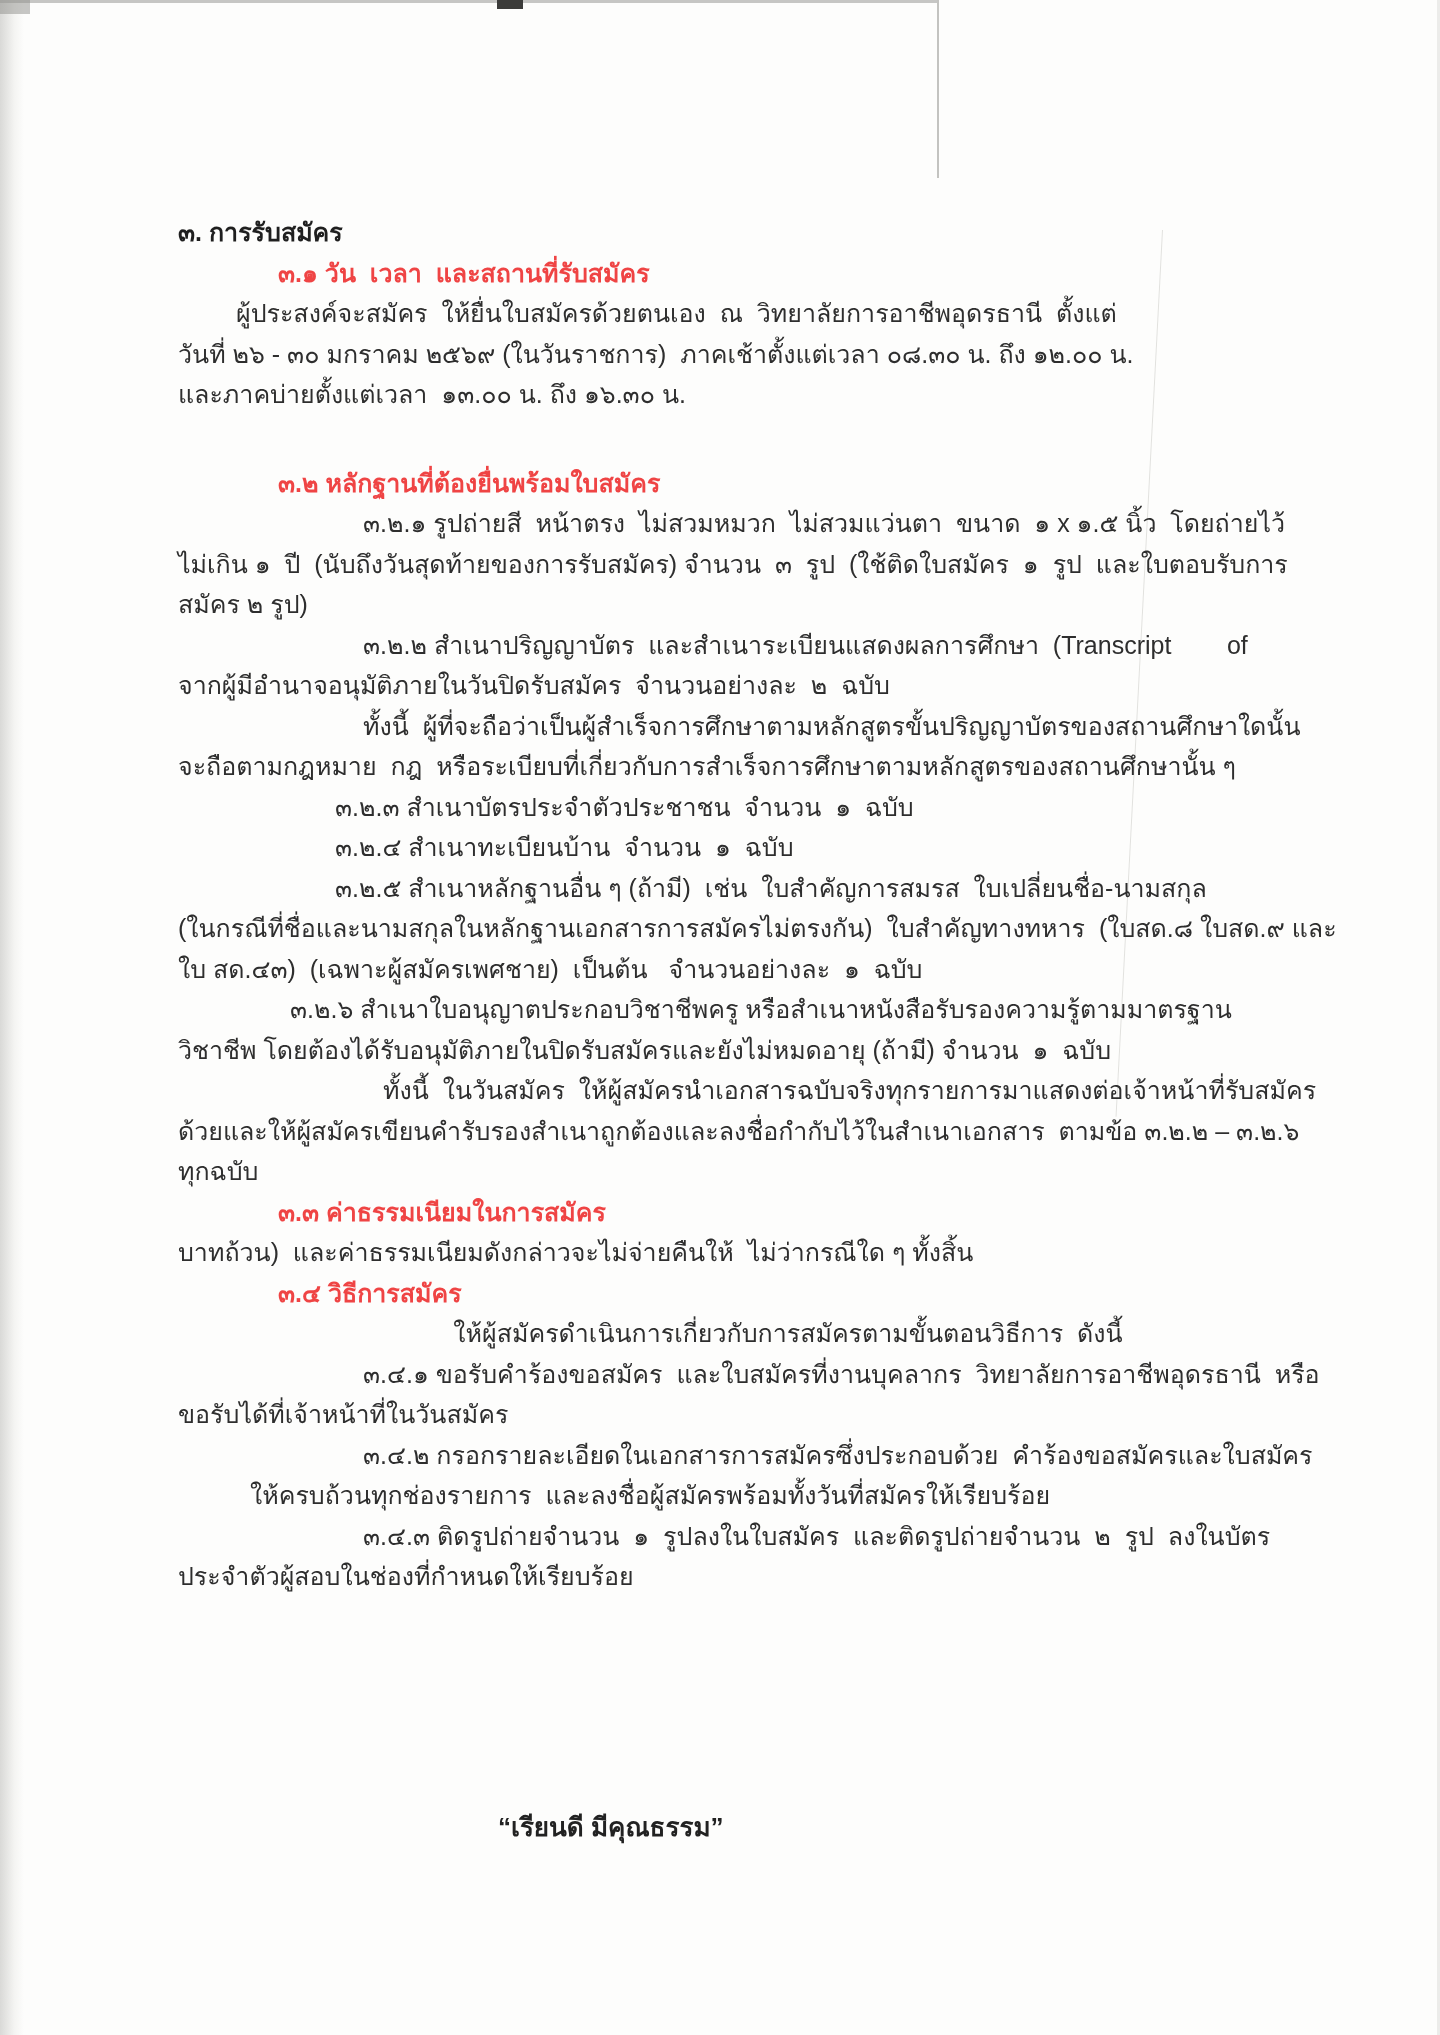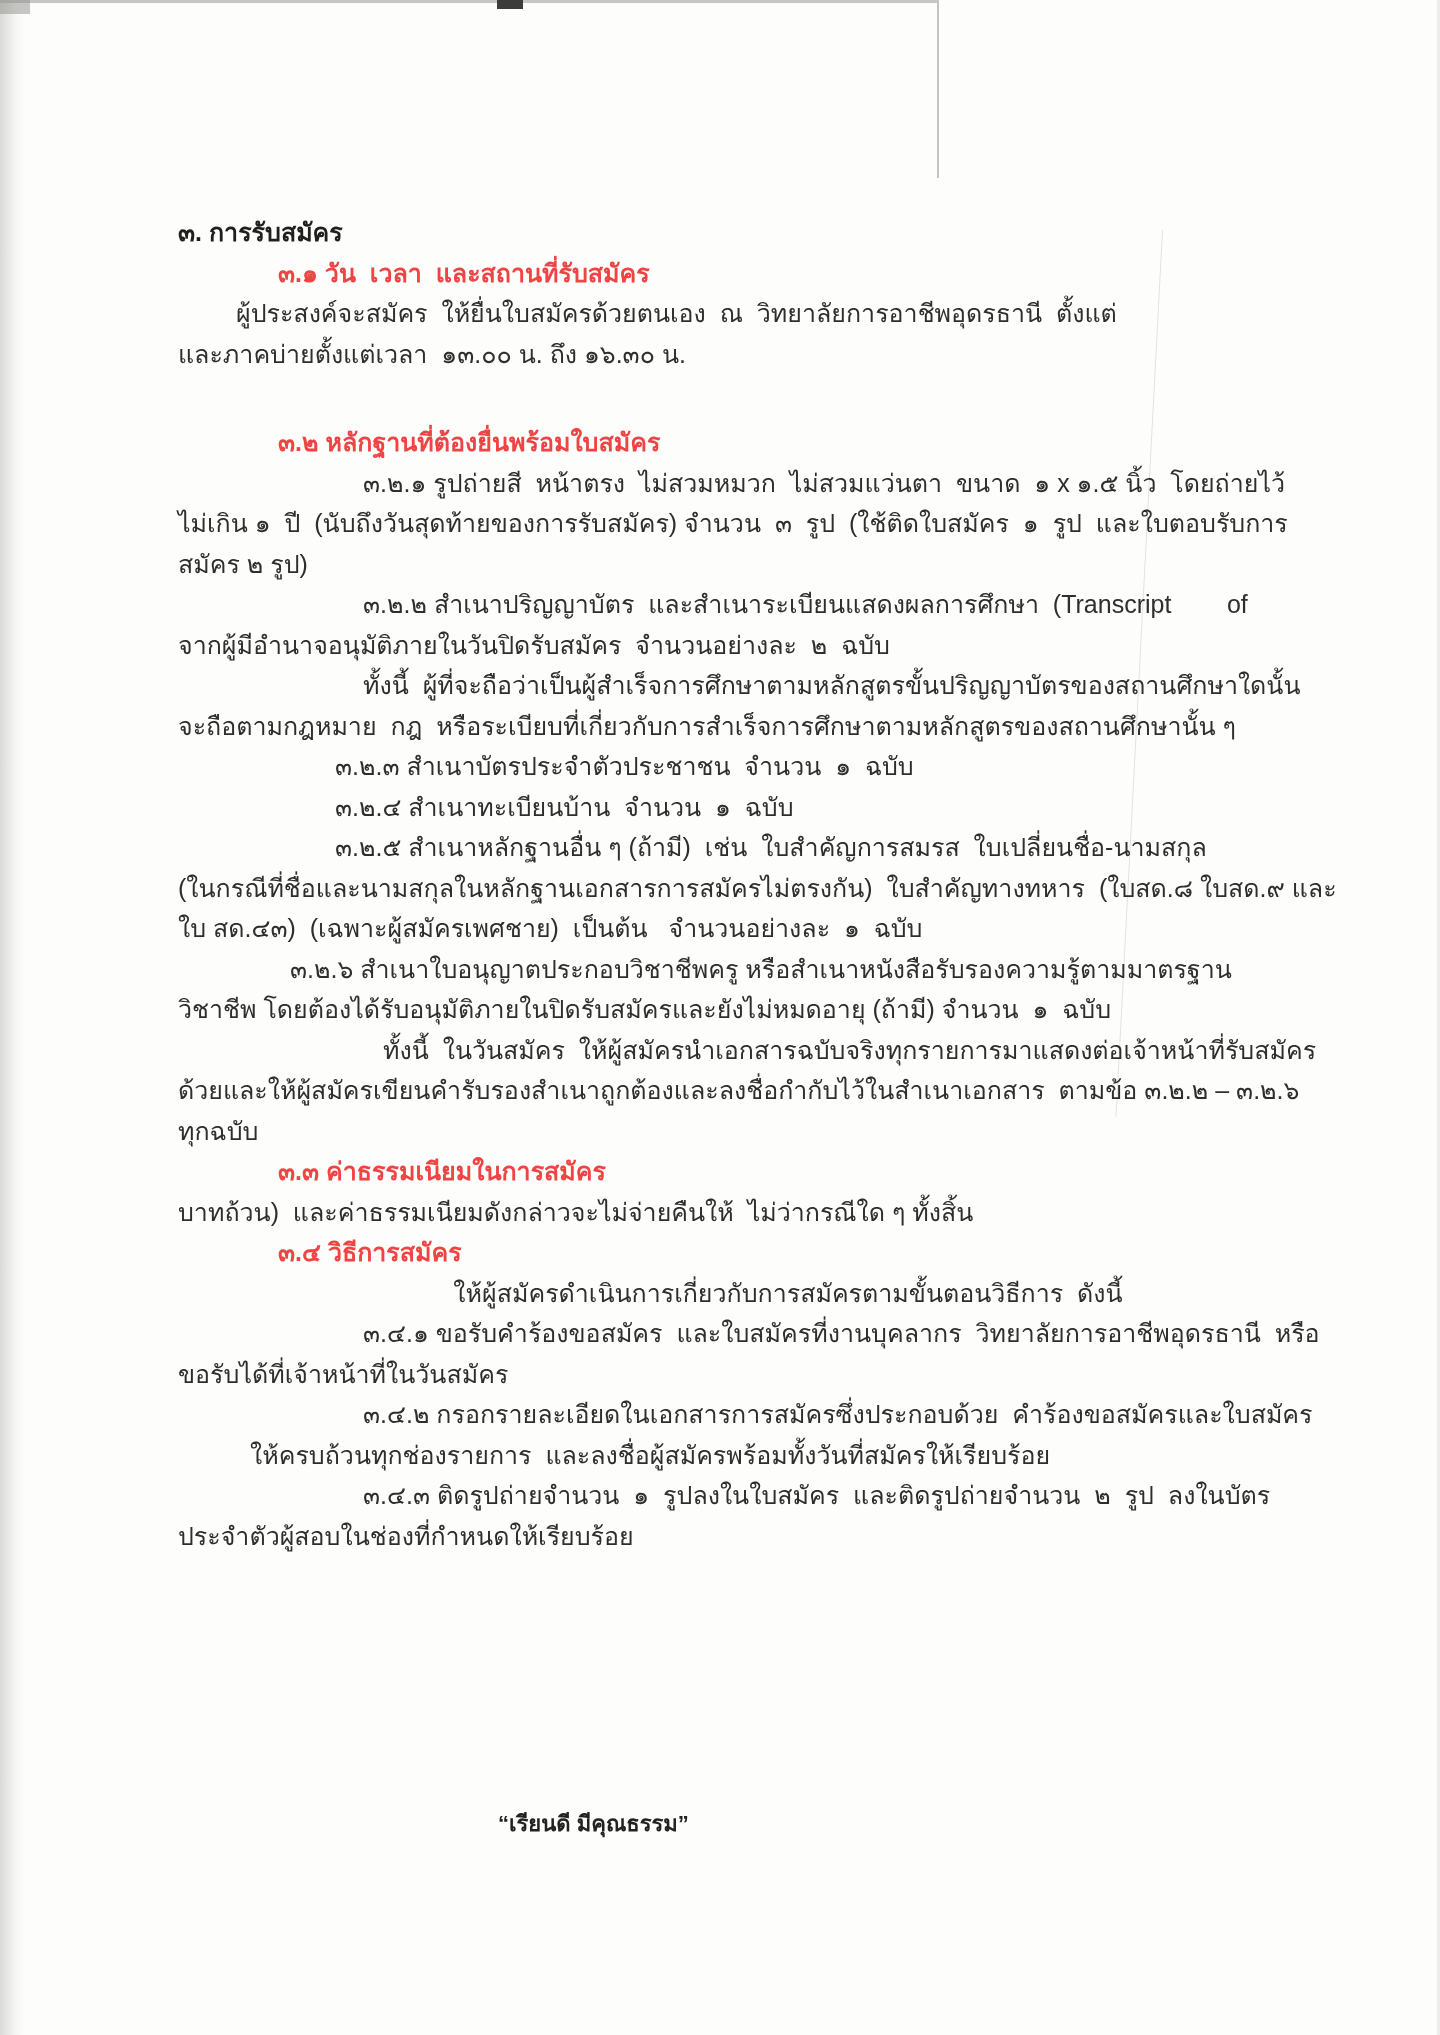--- a/index.html
+++ b/index.html
@@ -26,37 +26,38 @@
   .h2{font-weight:700;color:#ef4444;margin-left:100px;}
   .gap{margin-top:48px;}
   .p-i0{margin-left:0;}
   .p-i58{margin-left:58px;}
   .p-i72{margin-left:72px;}
   .p-i120{margin-left:120px;text-align:center;}
   .p-i157{margin-left:157px;}
   .p-i180{margin-left:112px;}
   .p-i185{margin-left:185px;}
   .p-i205{margin-left:205px;}
-  .footer{position:absolute;left:498px;top:1806px;font-size:22px;font-weight:700;color:#222;}
+  .footer{position:absolute;left:498px;top:1806px;font-size:26px;font-weight:700;color:#222;}
 </style>
 </head>
 <body>
 
 <div class="edge-left"></div>
 <div class="edge-top"></div>
 <div class="corner-smudge"></div>
 <div class="edge-top-dark"></div>
 <div class="fold-line-a"></div>
 <div class="fold-line-b"></div>
 <div class="edge-right"></div>
 
 <div class="content" id="doc-content">
     <div class="line h1">๓. การรับสมัคร</div>
     <div class="line h2">๓.๑ วัน  เวลา  และสถานที่รับสมัคร</div>
     <div class="line p-i58">ผู้ประสงค์จะสมัคร  ให้ยื่นใบสมัครด้วยตนเอง  ณ  วิทยาลัยการอาชีพอุดรธานี  ตั้งแต่</div>
+    <div class="line p-i0">วันที่ ๒๖ - ๓๐ มกราคม ๒๕๖๙ (ในวันราชการ)  ภาคเช้าตั้งแต่เวลา ๐๘.๓๐ น. ถึง ๑๒.๐๐ น.</div>
     <div class="line p-i0">และภาคบ่ายตั้งแต่เวลา  ๑๓.๐๐ น. ถึง ๑๖.๓๐ น.</div>
     <div class="line h2 gap">๓.๒ หลักฐานที่ต้องยื่นพร้อมใบสมัคร</div>
     <div class="line p-i185">๓.๒.๑ รูปถ่ายสี  หน้าตรง  ไม่สวมหมวก  ไม่สวมแว่นตา  ขนาด  ๑ x ๑.๕ นิ้ว  โดยถ่ายไว้</div>
     <div class="line p-i0">ไม่เกิน ๑  ปี  (นับถึงวันสุดท้ายของการรับสมัคร) จำนวน  ๓  รูป  (ใช้ติดใบสมัคร  ๑  รูป  และใบตอบรับการ</div>
     <div class="line p-i0">สมัคร ๒ รูป)</div>
     <div class="line p-i185">๓.๒.๒ สำเนาปริญญาบัตร  และสำเนาระเบียนแสดงผลการศึกษา  (Transcript        of</div>
     <div class="line p-i0">จากผู้มีอำนาจอนุมัติภายในวันปิดรับสมัคร  จำนวนอย่างละ  ๒  ฉบับ</div>
     <div class="line p-i185">ทั้งนี้  ผู้ที่จะถือว่าเป็นผู้สำเร็จการศึกษาตามหลักสูตรขั้นปริญญาบัตรของสถานศึกษาใดนั้น</div>
     <div class="line p-i0">จะถือตามกฎหมาย  กฎ  หรือระเบียบที่เกี่ยวกับการสำเร็จการศึกษาตามหลักสูตรของสถานศึกษานั้น ๆ</div>
     <div class="line p-i157">๓.๒.๓ สำเนาบัตรประจำตัวประชาชน  จำนวน  ๑  ฉบับ</div>

